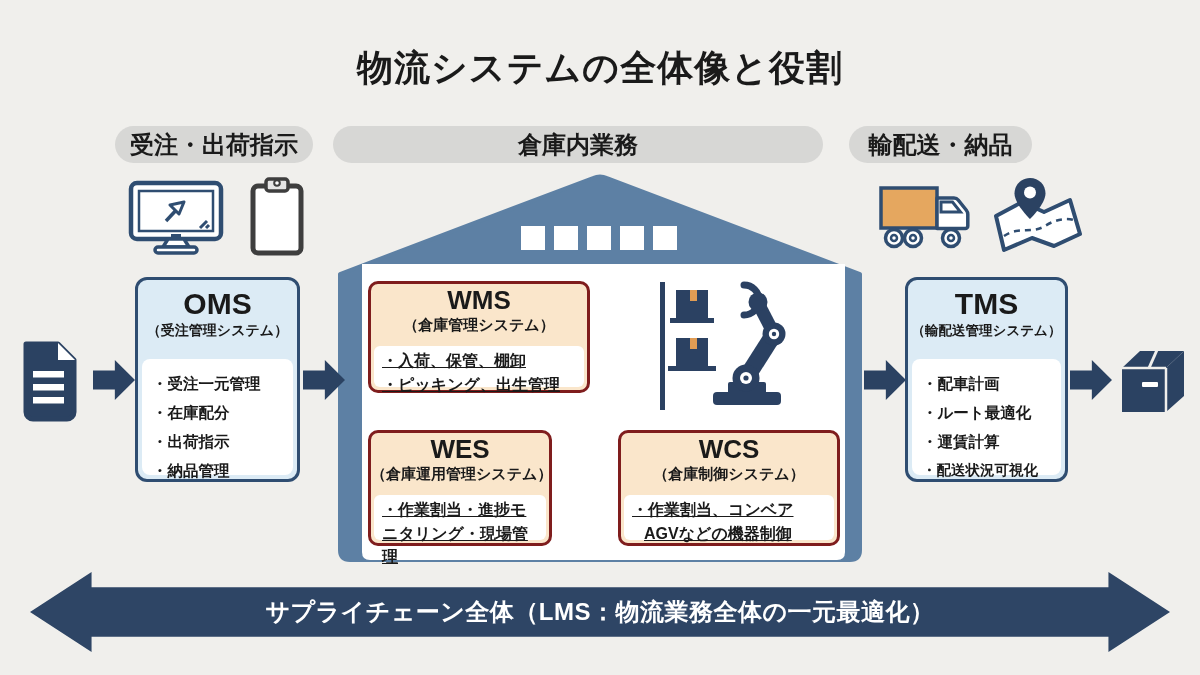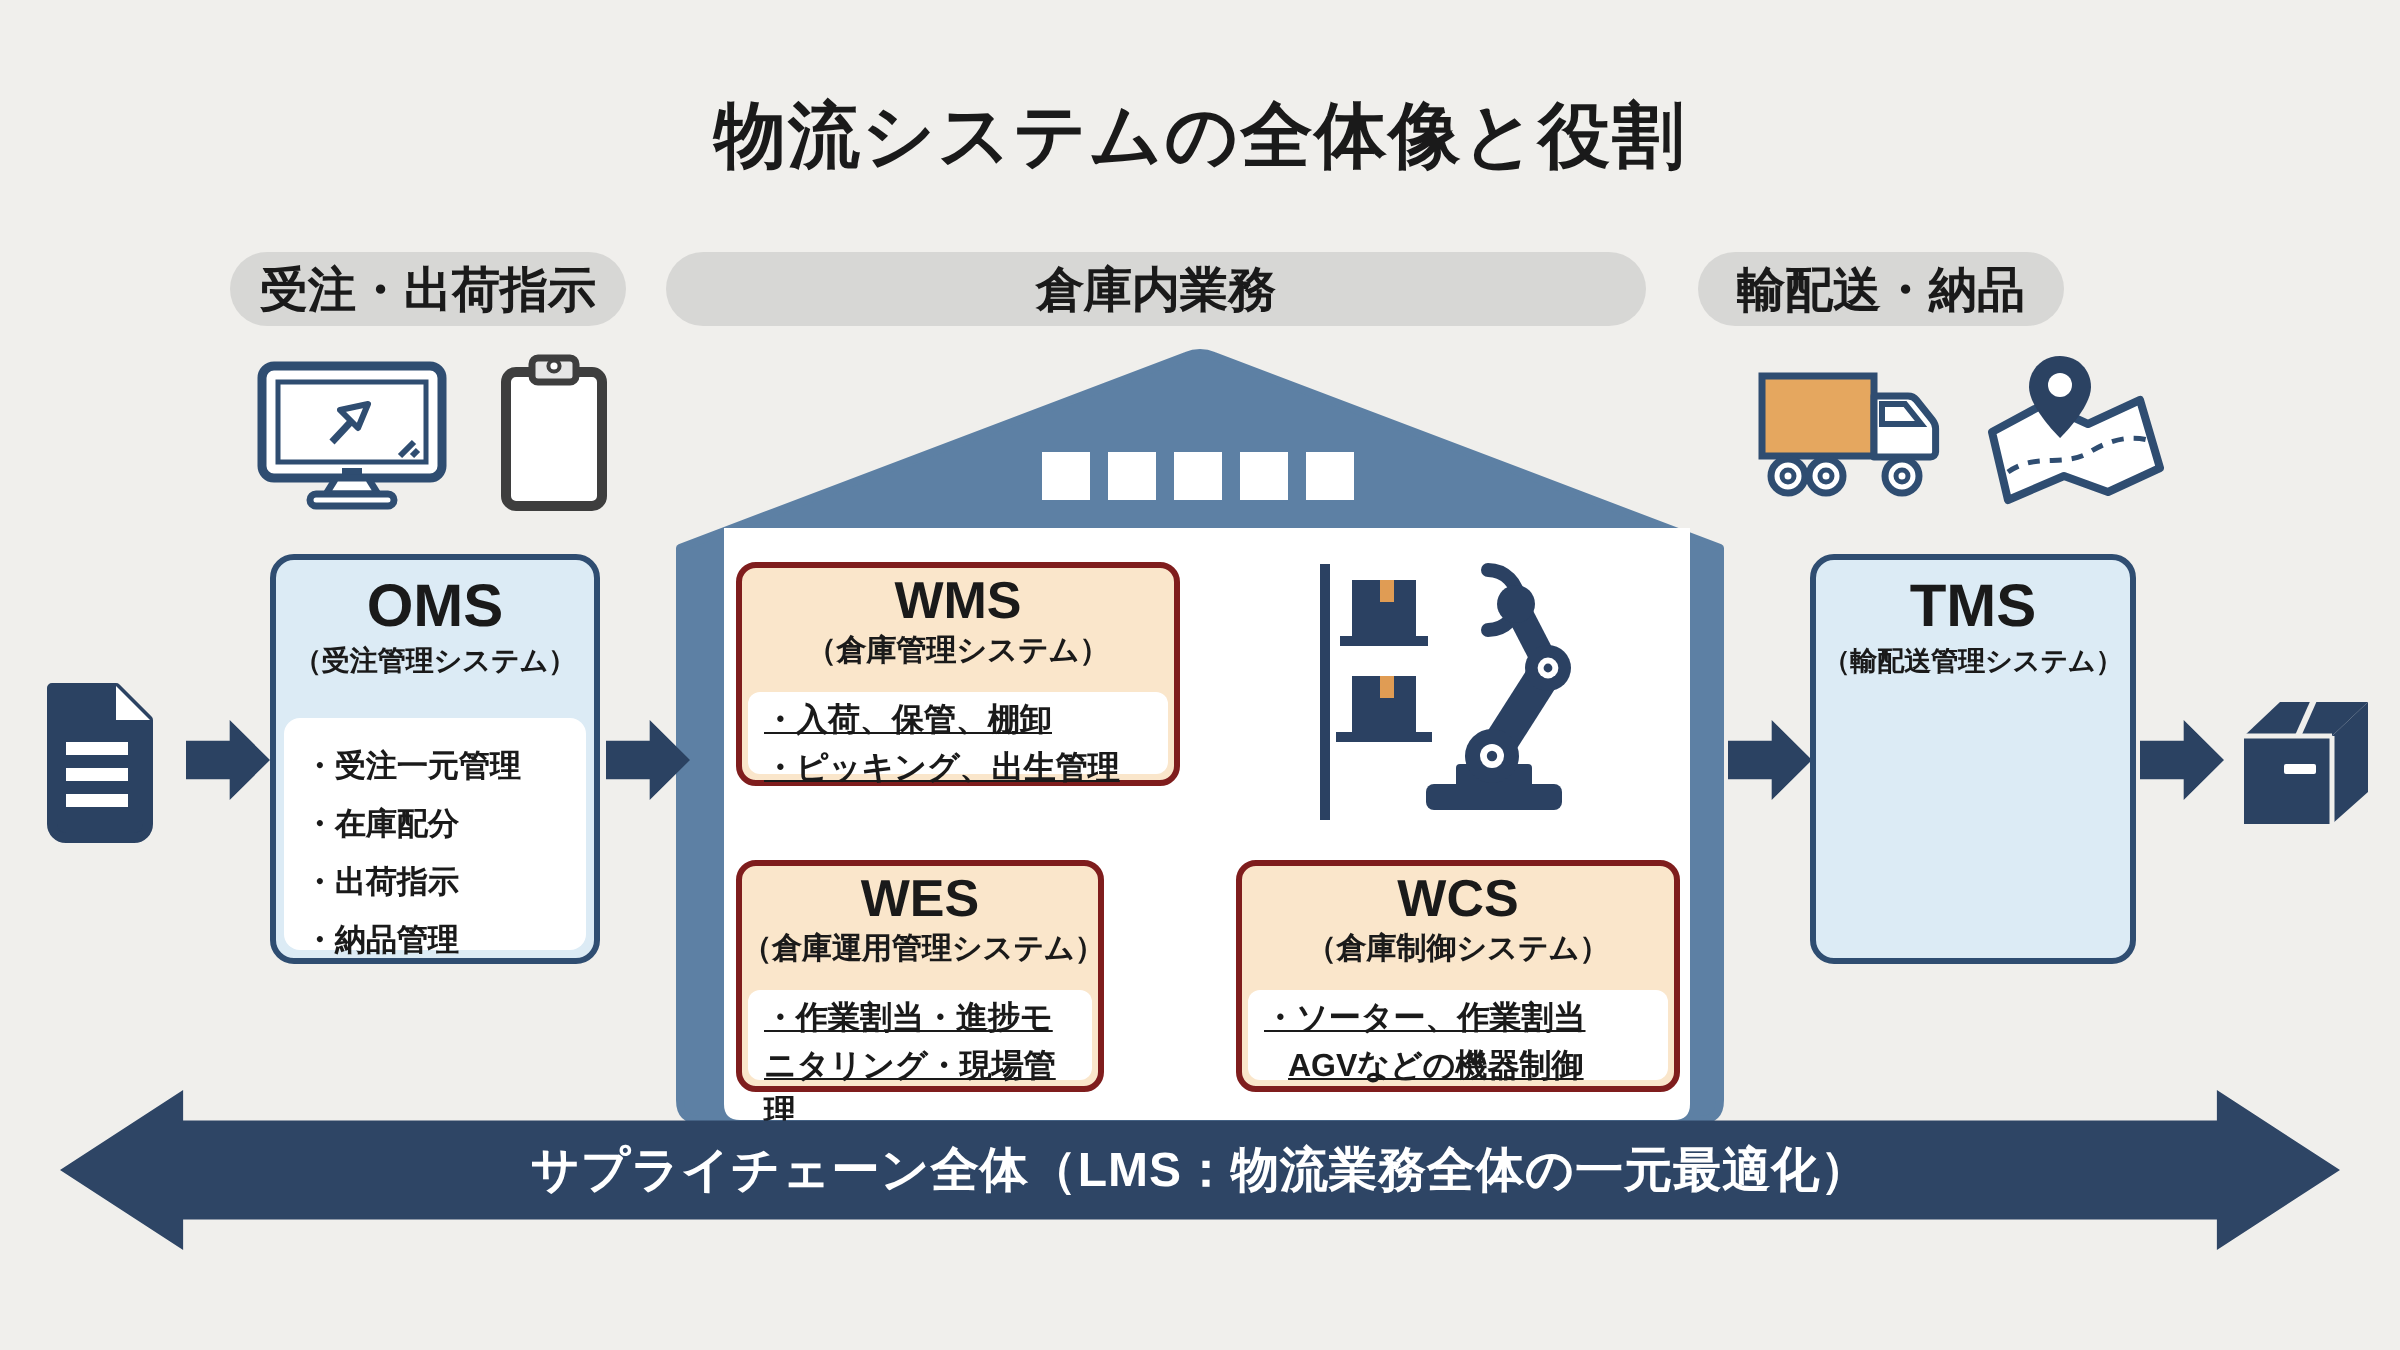--- a/index.html
+++ b/index.html
@@ -29,21 +29,21 @@
   
   .sys-orange{border:3px solid #7f1d1d;border-radius:10px;background:#fae6cb;box-sizing:border-box;}
   .sys-orange .sys-title{margin-top:2px;text-align:center;font-size:26px;font-weight:800;line-height:1.15;}
   .sys-orange .sys-sub{text-align:center;font-size:15px;font-weight:800;white-space:nowrap;}
   .sys-orange .sys-body{position:absolute;left:3px;right:3px;top:62px;bottom:3px;background:#fff;
       border-radius:6px;padding:3px 4px 0 8px;box-sizing:border-box;text-decoration:underline;}
   .sys-orange .sys-body div{font-size:16px;font-weight:800;line-height:23.5px;}
   .sys-orange .sys-body .indent{padding-left:12px;}
 
   
-  .footer-arrow{left:30px;top:545px;width:1140px;height:80px;background:#2e4565;
+  .footer-arrow{left:30px;top:572px;width:1140px;height:80px;background:#2e4565;
      clip-path:polygon(0 50%,5.4% 0,5.4% 19%,94.6% 19%,94.6% 0,100% 50%,94.6% 100%,94.6% 81%,5.4% 81%,5.4% 100%);
      display:flex;align-items:center;justify-content:center;}
   .footer-arrow span{color:#fff;font-size:24px;font-weight:800;letter-spacing:0.5px;}
 </style>
 </head>
 <body>
 
 <div class="stage">
 
   <div class="abs page-title">物流システムの全体像と役割</div>
@@ -153,28 +153,34 @@
     <div class="sys-sub">（倉庫運用管理システム）</div>
     <div class="sys-body">
       <div>・作業割当・進捗モニタリング・現場管理</div>
     </div>
   </div>
 
   <div class="abs sys-orange" style="left:618px;top:430px;width:222px;height:116px">
     <div class="sys-title">WCS</div>
     <div class="sys-sub">（倉庫制御システム）</div>
     <div class="sys-body">
-      <div>・ソーター、作業割当</div>
+      <div>・作業割当、コンベア</div>
       <div class="indent">AGVなどの機器制御</div>
     </div>
   </div>
 
   <div class="abs sys-blue" style="left:905px;top:277px;width:163px;height:205px">
     <div class="sys-title">TMS</div>
     <div class="sys-sub" style="font-size:13.5px">（輸配送管理システム）</div>
+    <div class="sys-body">
+      <div>・配車計画</div>
+      <div>・ルート最適化</div>
+      <div>・運賃計算</div>
+      <div style="font-size:14.5px">・配送状況可視化</div>
+    </div>
   </div>
 
   <svg class="abs" style="left:640px;top:276px" width="170" height="138" viewBox="0 0 170 138">
     <rect x="20" y="6" width="5" height="128" fill="#2b4162"></rect>
     <rect x="36" y="14" width="32" height="28" fill="#2b4162"></rect>
     <rect x="50" y="14" width="7" height="11" fill="#e09c54"></rect>
     <rect x="30" y="42" width="44" height="5" fill="#2b4162"></rect>
     <rect x="36" y="62" width="32" height="28" fill="#2b4162"></rect>
     <rect x="50" y="62" width="7" height="11" fill="#e09c54"></rect>
     <rect x="28" y="90" width="48" height="5" fill="#2b4162"></rect>

